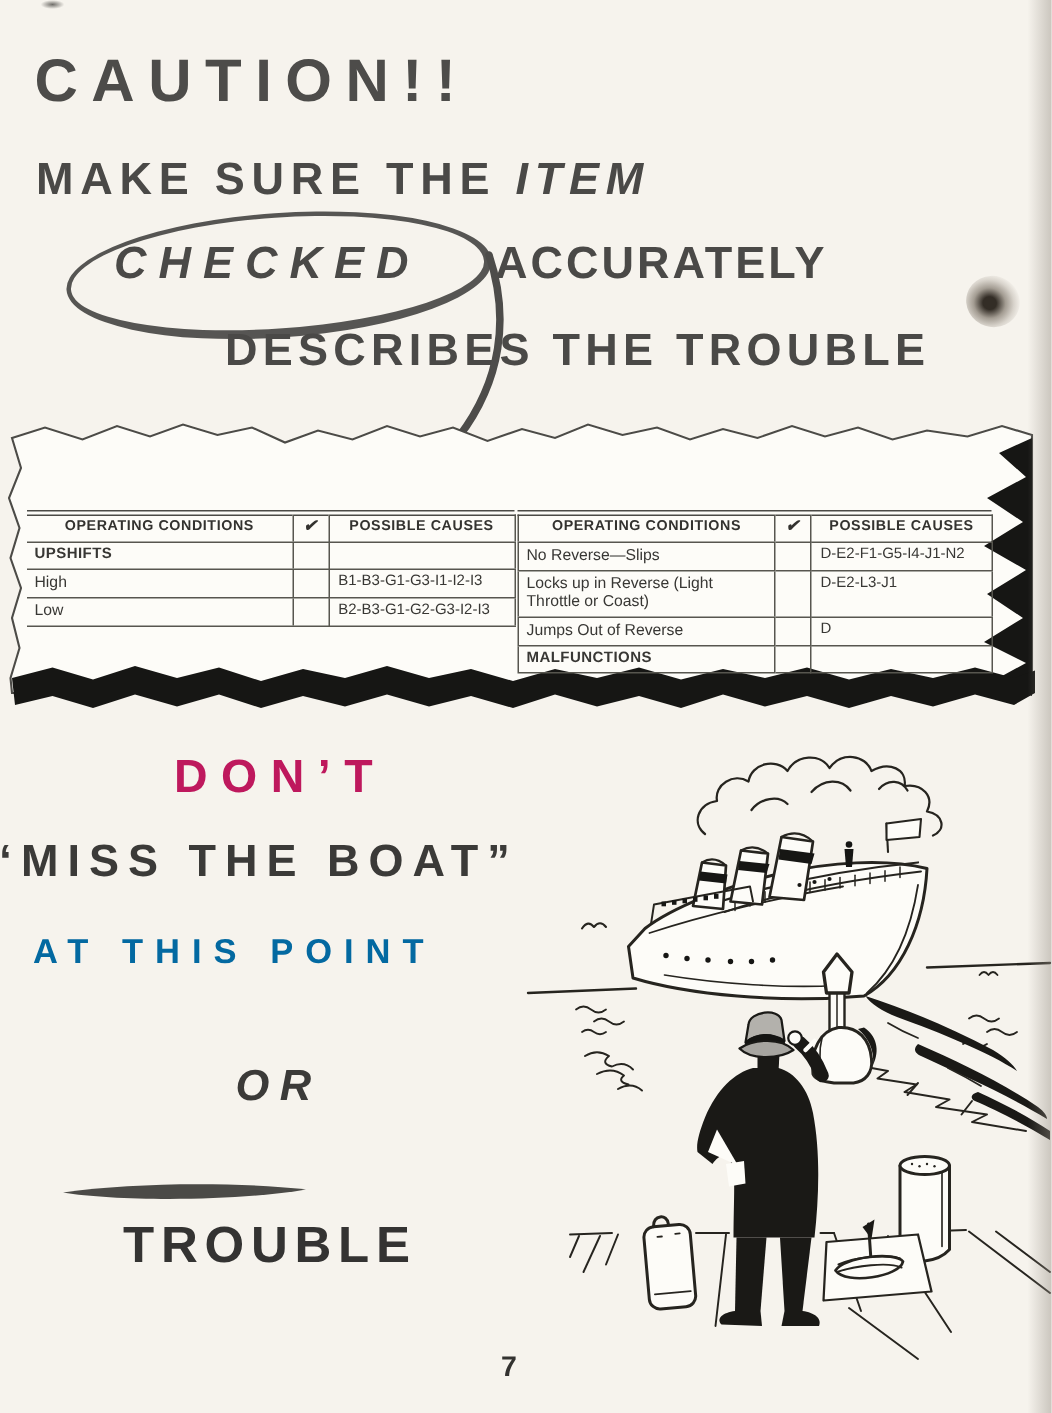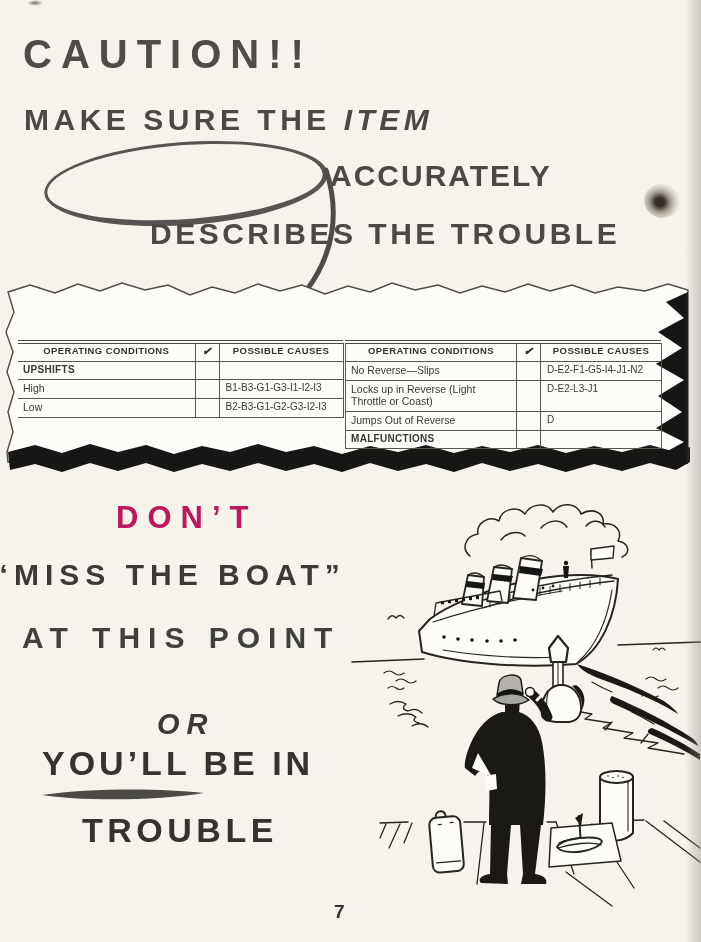--- a/index.html
+++ b/index.html
@@ -39,21 +39,21 @@
            vertical-align:top; line-height:1.15; text-align:left; overflow:hidden; }
   th { font-size:9.5px; letter-spacing:0.4px; text-align:center; padding:2px 1px 3px; color:#33322f; }
   .col-check { border-left:1.1px solid #57564f; border-right:1.1px solid #57564f; }
   th.col-check { font-style:italic; font-size:11px; padding-top:1px; }
   td.causes { font-size:10px; padding-left:6px; }
   tr.section td { font-weight:700; font-size:10px; letter-spacing:0.3px; }
 
   
   .dont    { left:116px; top:500px; font-size:31px; letter-spacing:9px;  color:#be185d; }
   .miss    { left:-7px;  top:558px; font-size:30px; letter-spacing:6px;  color:#3b3a38; }
-  .point   { left:22px;  top:621px; font-size:30px; letter-spacing:8px;  color:#404040; }
+  .point   { left:22px;  top:621px; font-size:23px; letter-spacing:8px;  color:#0369a1; }
   .or      { left:157px; top:684px; font-size:29px; letter-spacing:7px;  font-style:italic; color:#3b3a38;margin-top:24px; }
   .youll   { left:42px;  top:744px; font-size:34px; letter-spacing:4px;  color:#343332; }
   .trouble { left:82px;  top:811px; font-size:34px; letter-spacing:4.5px; color:#343332; }
   .swoosh  { position:absolute; left:40px; top:787px; }
 
   .pagenum { left:334px; top:901px; font-size:19px; color:#333230; letter-spacing:1px; }
 
   .illus { position:absolute; left:340px; top:495px; }
 
   
@@ -71,20 +71,21 @@
 <body>
 
 <div class="page">
 
   <div class="mark-topleft"></div>
   <div class="smudge"></div>
 
   <div class="t caution">CAUTION!!</div>
   <div class="t l1"><span>MAKE SURE THE</span> <span class="it">ITEM</span></div>
   <div class="ellipse"></div>
+  <div class="t l2a">CHECKED</div>
   <div class="t l2b">ACCURATELY</div>
   <div class="t l3">DESCRIBES THE TROUBLE</div>
 
   <svg class="arrow" width="180" height="210" viewBox="180 150 180 210">
     <path d="M 326 170 C 340 212 334 254 306 291 C 290 313 266 329 244 338" fill="none" stroke="#4d4c4a" stroke-width="5" stroke-linecap="round"></path>
     <polygon points="228,345 241,328 249,347" fill="#4d4c4a"></polygon>
   </svg>
 
   <svg class="panel-bg" width="701" height="212" viewBox="0 268 701 212">
     <path d="M 8 292 L 30 285 L 55 293 L 78 284 L 100 291 L 122 283 L 145 290 L 168 285
@@ -173,21 +174,20 @@
             <td class="causes"></td>
           </tr>
         </tbody>
     </table>
   </div>
 
   <div class="t dont">DON’T</div>
   <div class="t miss">“MISS THE BOAT”</div>
   <div class="t point">AT THIS POINT</div>
   <div class="t or">OR</div>
-  <div class="t youll">YOU’LL BE IN</div>
   <svg class="swoosh" width="166" height="16" viewBox="0 0 166 16">
     <path d="M 2 8 C 50 1 120 1 164 6 C 118 14 38 14 2 8 Z" fill="#4b4a47"></path>
   </svg>
   <div class="t trouble">TROUBLE</div>
 
   <svg class="illus" width="361" height="415" viewBox="340 495 361 415" stroke="#26241f" fill="none" stroke-width="1.6" stroke-linecap="round" stroke-linejoin="round">
 
     <g>
       <path d="M 352 662 L 424 659"></path>
       <path d="M 618 645 L 700 642"></path>

